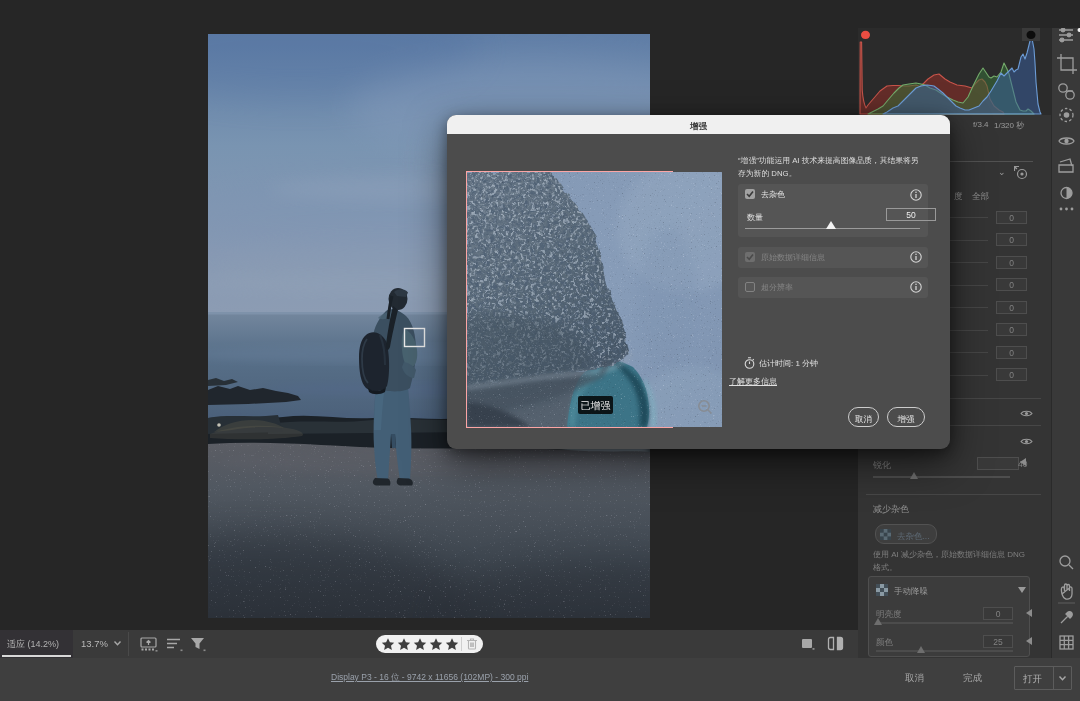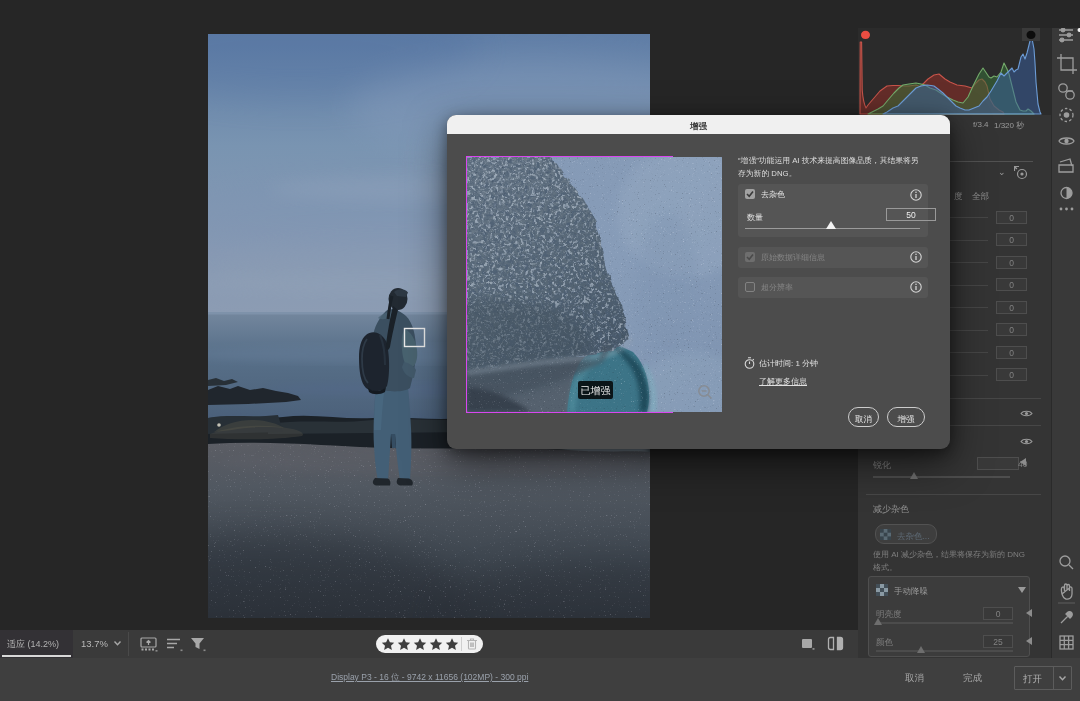--- a/index.html
+++ b/index.html
@@ -188,21 +188,21 @@
       <svg class="abs" style="left:4px; top:4px;" width="11" height="11" viewBox="0 0 11 11">
           <rect width="11" height="11" fill="#5a6a74"></rect>
           <rect x="0" y="0" width="3.7" height="3.7" fill="#38444c"></rect>
           <rect x="7.4" y="0" width="3.6" height="3.7" fill="#38444c"></rect>
           <rect x="3.7" y="3.7" width="3.7" height="3.7" fill="#38444c"></rect>
           <rect x="0" y="7.4" width="3.7" height="3.6" fill="#38444c"></rect>
           <rect x="7.4" y="7.4" width="3.6" height="3.6" fill="#38444c"></rect>
         </svg>
       <span class="abs" style="left:21px; top:6px; font-size:8.5px; color:#5d6974;">去杂色...</span>
     </div>
-    <div class="abs dim" style="left:15px; top:521px; width:158px; font-size:8px; line-height:12.5px; color:#7f7f7f;">使用 AI 减少杂色，结果将保存为新的 DNG 格式。</div>
+    <div class="abs dim" style="left:15px; top:521px; width:158px; font-size:8px; line-height:12.5px; color:#7f7f7f;">使用 AI 减少杂色，原始数据详细信息 DNG 格式。</div>
 
     <div class="abs" style="left:10px; top:548px; width:162px; height:81px; background:#3c3c3c; border:1px solid #4f4f4f; border-radius:3px;">
       <svg class="abs" style="left:7px; top:7px;" width="12" height="12" viewBox="0 0 12 12">
           <rect width="12" height="12" fill="#8a9aa4"></rect>
           <rect x="0" y="0" width="4" height="4" fill="#434f58"></rect>
           <rect x="8" y="0" width="4" height="4" fill="#434f58"></rect>
           <rect x="4" y="4" width="4" height="4" fill="#434f58"></rect>
           <rect x="0" y="8" width="4" height="4" fill="#434f58"></rect>
           <rect x="8" y="8" width="4" height="4" fill="#434f58"></rect>
         </svg>
@@ -340,21 +340,21 @@
       <svg class="abs" style="left:43px; top:8px;" width="9" height="7" viewBox="0 0 9 7">
           <path d="M1.5,1.5 L4.5,4.8 L7.5,1.5" stroke="#a8a8a8" stroke-width="1.4" fill="none"></path>
         </svg>
     </div>
   </div>
   <div id="modal" class="abs" style="left:447px; top:115px; width:503px; height:334px; border-radius:9px; background:#4c4c4c; box-shadow:0 14px 40px rgba(0,0,0,0.55), 0 4px 14px rgba(0,0,0,0.4);">
     <div class="abs" style="left:0; top:0; width:503px; height:19px; background:#f0f0f0; border-radius:9px 9px 0 0; text-align:center;">
       <span style="font-size:8.5px; color:#3a3a3a; font-weight:bold; line-height:19px;">增强</span>
     </div>
 
-    <div class="abs" style="left:19px; top:41px; width:207px; height:257px; background:#d946ef;">
+    <div class="abs" style="left:19px; top:56px; width:207px; height:257px; background:#fca5a5;">
       <svg class="abs" style="left:1px; top:1px;" width="255" height="255" viewBox="0 0 255 255" xmlns="http://www.w3.org/2000/svg">
         <defs>
           <linearGradient id="psky" x1="0" y1="0" x2="1" y2="1">
             <stop offset="0" stop-color="#8499b5"></stop>
             <stop offset="0.5" stop-color="#879cb8"></stop>
             <stop offset="1" stop-color="#7e93b0"></stop>
           </linearGradient>
           <linearGradient id="phat" x1="0.2" y1="0" x2="0.75" y2="1">
             <stop offset="0" stop-color="#6b7a89"></stop>
             <stop offset="0.55" stop-color="#596977"></stop>
@@ -470,21 +470,21 @@
           <path d="M6,5 V9" stroke="#d4d4d4" stroke-width="1.3"></path>
           <circle cx="6" cy="3.2" r="0.8" fill="#d4d4d4"></circle>
         </svg>
     </div>
 
     <svg class="abs" style="left:297px; top:242px;" width="11" height="12" viewBox="0 0 11 12">
       <circle cx="5.5" cy="7" r="4.3" stroke="#d8d8d8" stroke-width="1.1" fill="none"></circle>
       <path d="M5.5,7 V4.4 M4,0.8 H7 M8.7,3.2 L9.8,2.1" stroke="#d8d8d8" stroke-width="1.1" fill="none"></path>
     </svg>
     <span class="abs" style="left:312px; top:243px; font-size:8px; color:#e0e0e0;">估计时间: 1 分钟</span>
-    <span class="abs" style="left:312px; top:261px; font-size:8px; color:#e0e0e0; text-decoration:underline;text-align:center;">了解更多信息</span>
+    <span class="abs" style="left:282px; top:261px; font-size:8px; color:#e0e0e0; text-decoration:underline;text-align:center;">了解更多信息</span>
 
     <div class="abs" style="left:401px; top:292px; width:31px; height:20px; border:1.4px solid #cccccc; border-radius:10px; text-align:center;">
       <span style="font-size:8.5px; color:#e8e8e8; line-height:18px;">取消</span>
     </div>
     <div class="abs" style="left:440px; top:292px; width:38px; height:20px; border:1.4px solid #cccccc; border-radius:10px; text-align:center;">
       <span style="font-size:8.5px; color:#e8e8e8; line-height:18px;">增强</span>
     </div>
   </div>
 </div>
 

